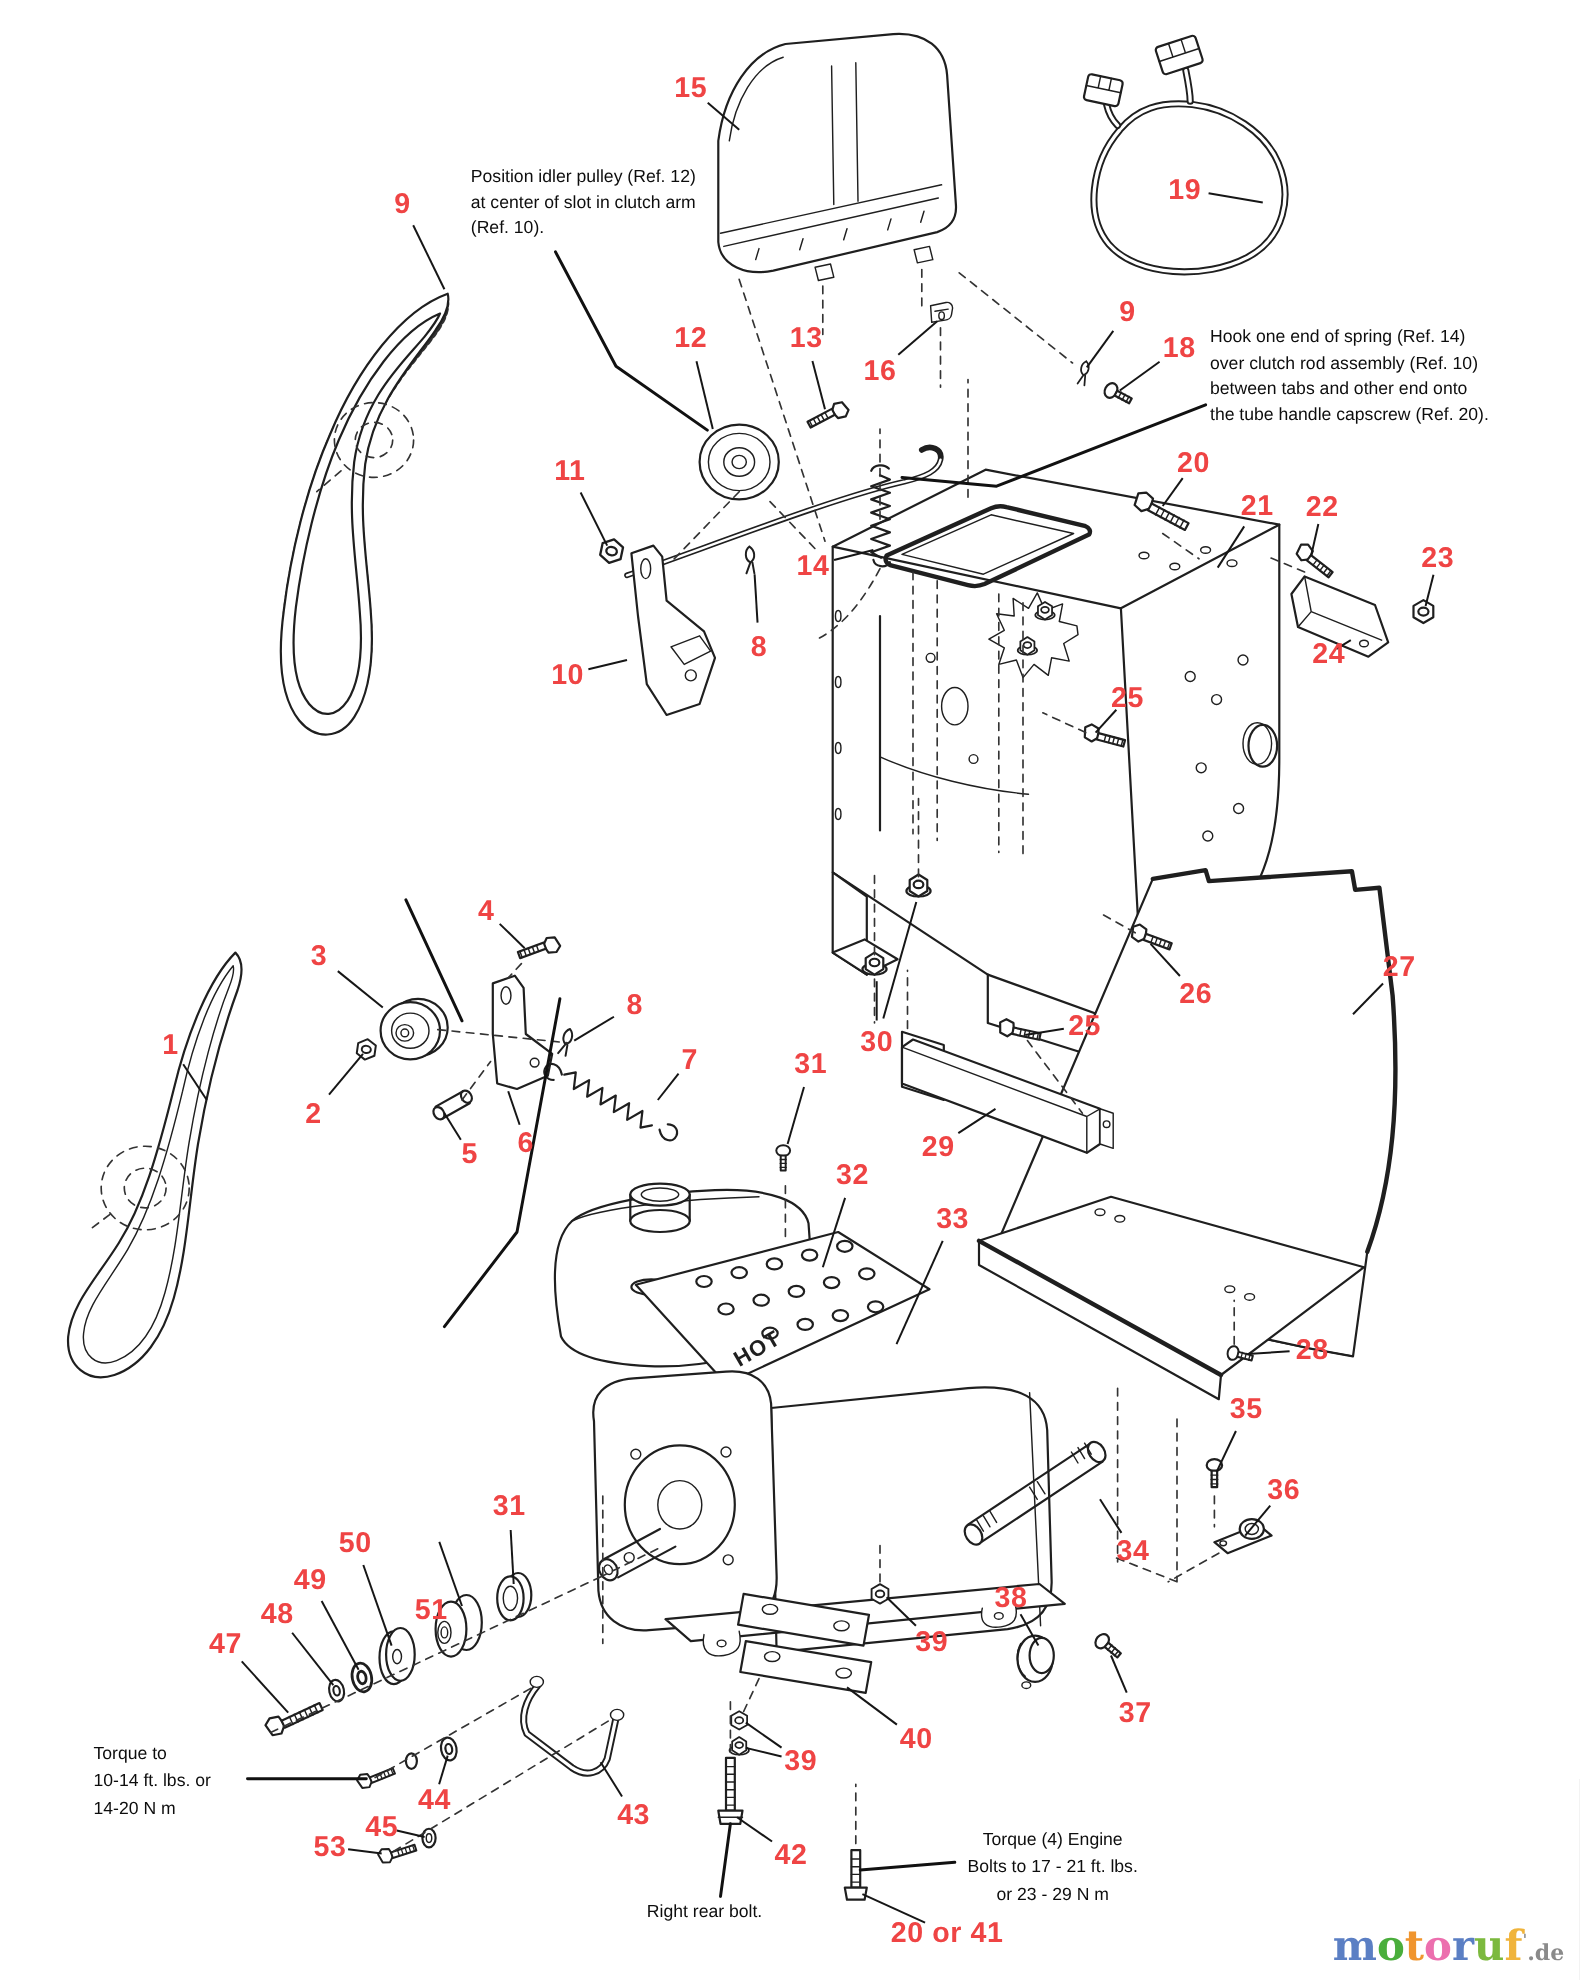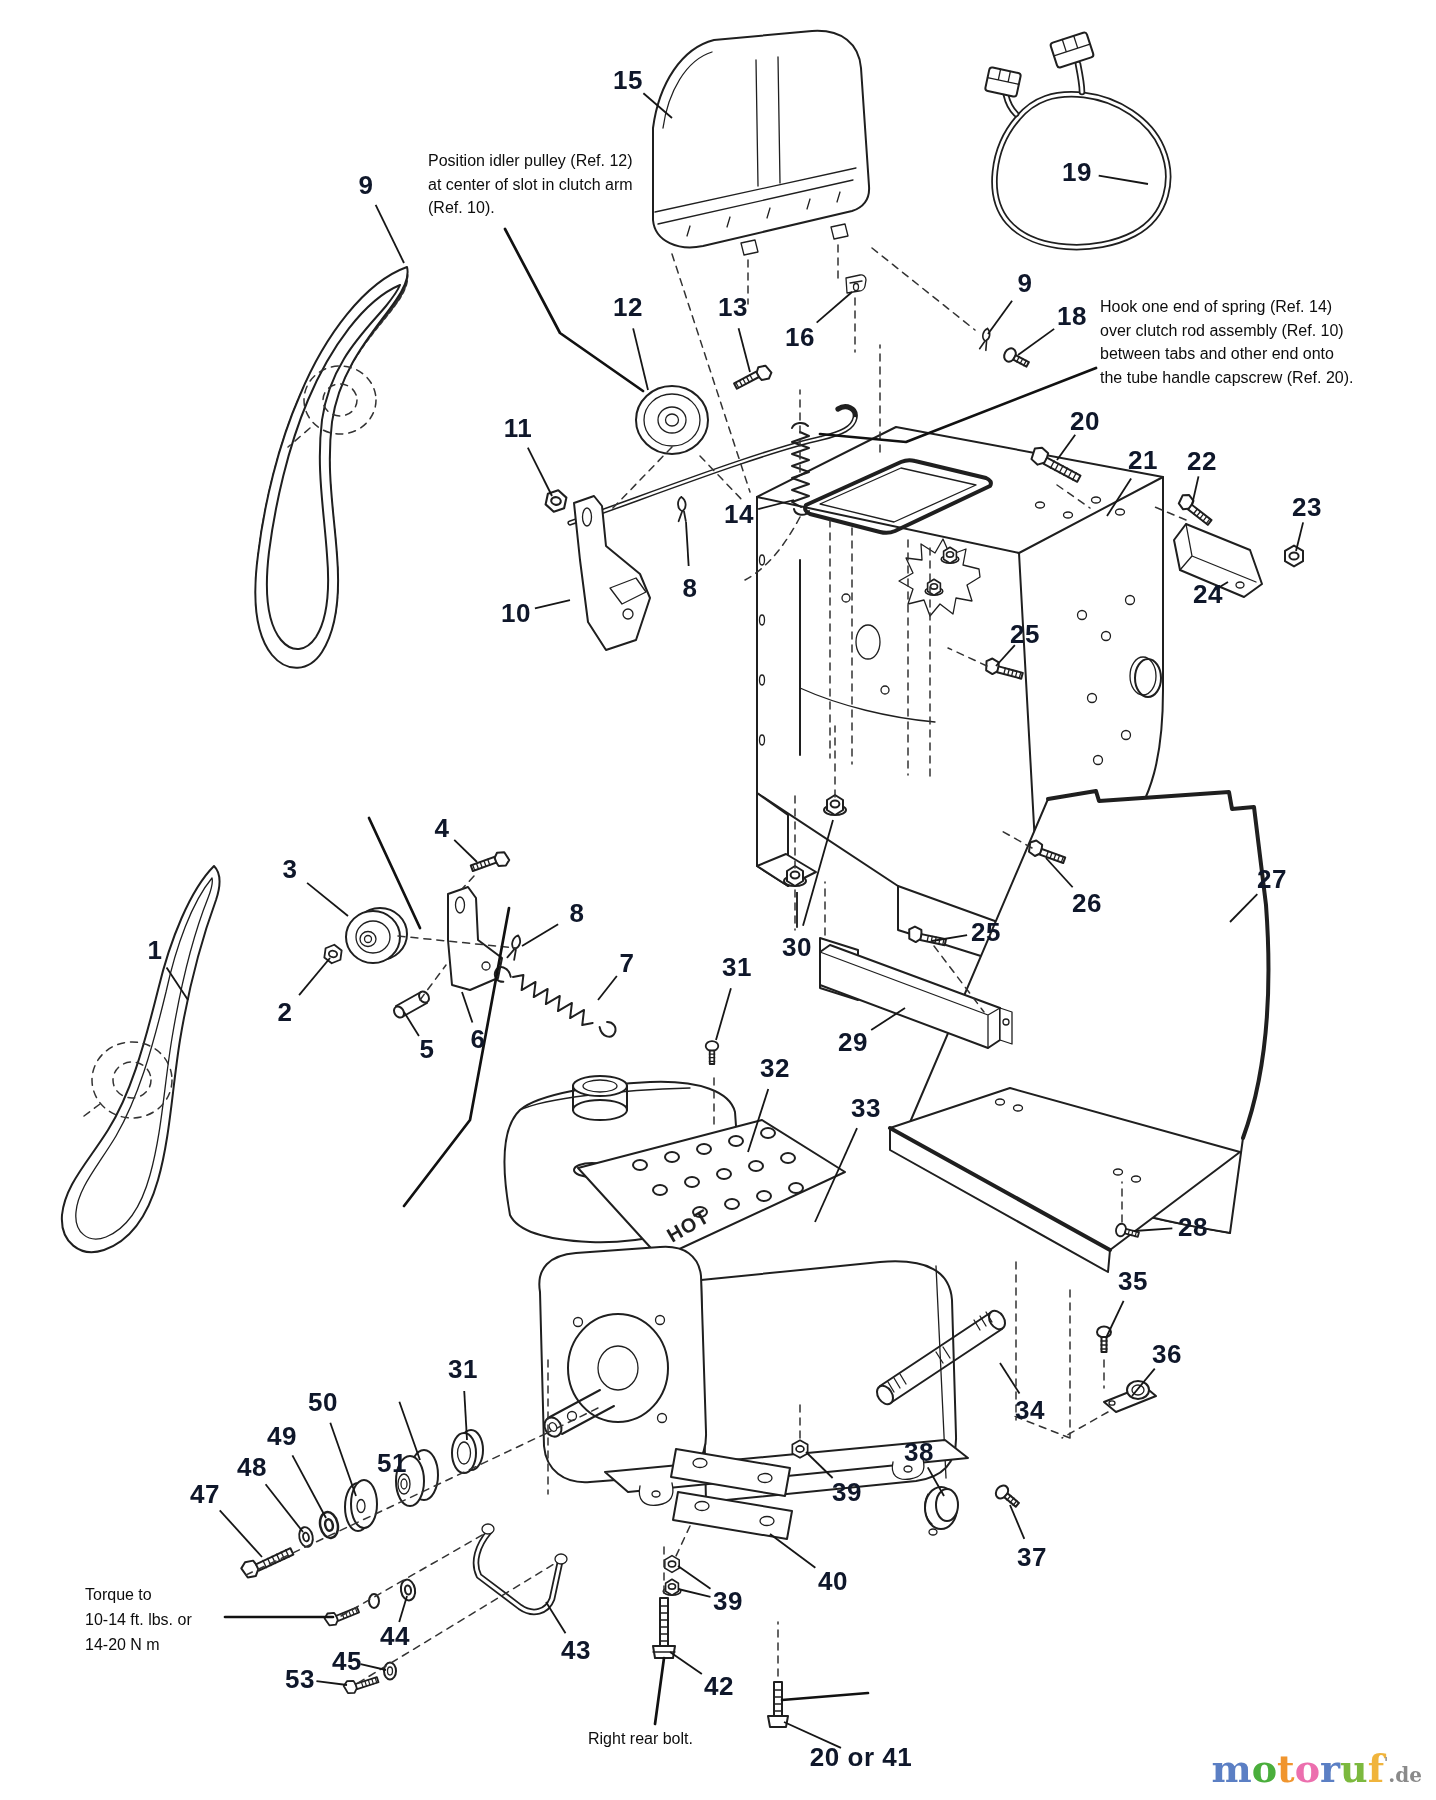--- a/index.html
+++ b/index.html
@@ -13,21 +13,21 @@
   #art .th{stroke-width:4;}
   #art .dash{stroke-dasharray:7 6;stroke-width:1.5;stroke:#333;}
   #art .cog{stroke-width:11;stroke-dasharray:3 4.5;opacity:.92;}
   #art .dbl{stroke-width:6.5;}
   #art .dblw{stroke:#fff;stroke-width:3;}
   #art .rod{stroke-width:5.2;}
   #art .rodw{stroke:#fff;stroke-width:2.2;}
   #leader-svg line{stroke:#161616;stroke-width:1.8;}
   #art .alead{stroke:#111;stroke-width:2.7;}
   .part-label{position:absolute;transform:translate(-50%,-50%);font-weight:bold;
-      font-size:26px;color:#0f172a;white-space:nowrap;letter-spacing:.5px;}
+      font-size:26px;color:#ef4444;white-space:nowrap;letter-spacing:.5px;}
   .annotation{position:absolute;font-size:16px;line-height:23.5px;color:#0d0d0d;
       white-space:pre-line;}
   .annotation.center{transform:translateX(-50%);text-align:center;}
   .logo{position:absolute;right:14px;bottom:6px;font-family:"DejaVu Serif",serif;
       font-weight:bold;font-size:38px;line-height:38px;}
   .logo .suffix{font-size:20px;color:#8a8a8a;}
   .logo .mark{font-size:14px;color:#9a9a9a;vertical-align:super;}
 </style>
 </head>
 <body>
@@ -531,19 +531,22 @@
   <div class="annotation" style="left:428px;top:149px;">Position idler pulley (Ref. 12)
 at center of slot in clutch arm
 (Ref. 10).</div>
   <div class="annotation" style="left:1100px;top:295px;">Hook one end of spring (Ref. 14)
 over clutch rod assembly (Ref. 10)
 between tabs and other end onto
 the tube handle capscrew (Ref. 20).</div>
   <div class="annotation" style="left:85px;top:1582px;line-height:25px;">Torque to
 10-14 ft. lbs. or
 14-20 N m</div>
+  <div class="annotation center" style="left:957px;top:1660px;line-height:25px;">Torque (4) Engine
+Bolts to 17 - 21 ft. lbs.
+or 23 - 29 N m</div>
   <div class="annotation" style="left:588px;top:1727px;">Right rear bolt.</div>
 
   <div class="logo">
     <span><span style="color: rgb(91, 127, 196);">m</span><span style="color: rgb(74, 174, 60);">o</span><span style="color: rgb(240, 149, 46);">t</span><span style="color: rgb(236, 111, 174);">o</span><span style="color: rgb(91, 127, 196);">r</span><span style="color: rgb(124, 185, 62);">u</span><span style="color: rgb(240, 180, 60);">f</span></span><span class="mark">'</span><span class="suffix">.de</span>
   </div>
 
 </div>
 
 </body></html>

